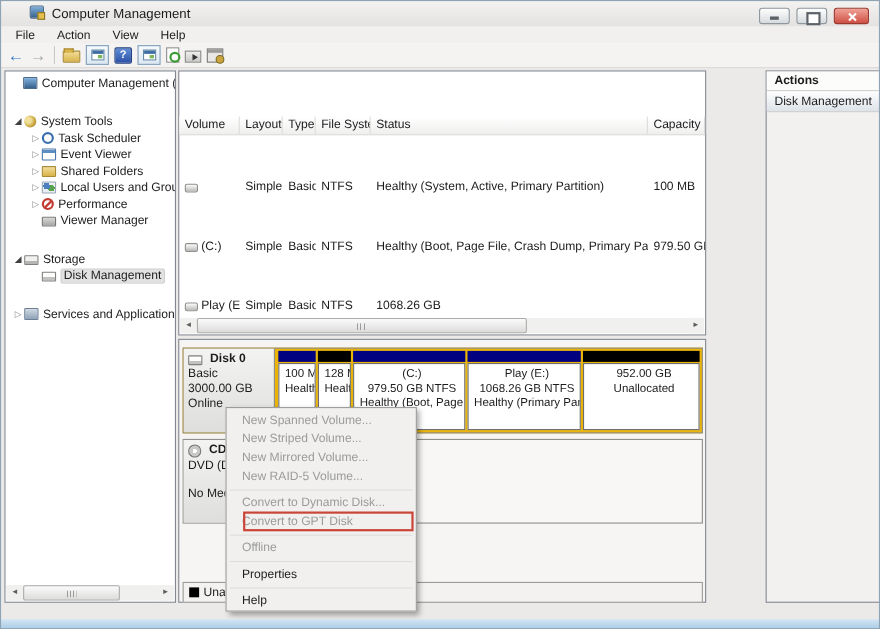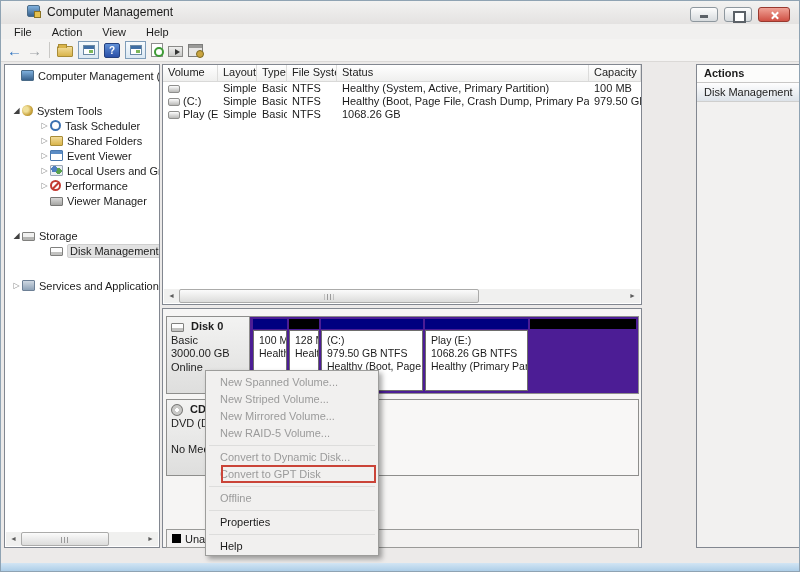--- a/index.html
+++ b/index.html
@@ -58,21 +58,21 @@
   .tb-snap::before { content:""; position:absolute; left:0; right:0; top:0; height:3px; background:#9a9a98; }
   .tb-snap::after { content:""; position:absolute; right:-2px; bottom:-2px; width:6px; height:6px; background:#caa43f; border-radius:50%; border:1px solid #7d6a23; }
 
   
   .pane { position:absolute; background:#fff; border:1px solid #828790; }
 
   
   .tree-pane { left:4px; top:64px; width:156px; bottom:24px; }
   .tree { padding-top:3px; }
   .trow { display:flex; align-items:center; height:15px; font-size:11px; white-space:nowrap; overflow:hidden; }
-  .trow.l0 { padding-left:16px; } .trow.l1 { padding-left:6px;margin-top:20px; } .trow.l2 { padding-left:34px; }
+  .trow.l0 { padding-left:16px; } .trow.l1 { padding-left:6px;margin-top:20px; } .trow.l2 { padding-left:22px; }
   .trow.sel .tlbl { background:#e2e2e2; border:1px solid #cfcfcf; border-radius:2px; padding:0 2px; }
   .exp { width:11px; flex:none; font-size:8px; text-align:center; }
   .exp.expanded::before { content:"◢"; color:#404040; }
   .exp.collapsed::before { content:"▷"; color:#8a8a8a; }
   .tico { width:13px; height:11px; flex:none; margin-right:4px; border-radius:1px; }
   .i-computer { background:linear-gradient(#7fb0dd,#38618c); border:1px solid #4a6b88; }
   .i-systools { background:radial-gradient(circle at 35% 40%, #f0e09a 25%, #caa43f 60%, #8a7325 100%); border-radius:50%; width:11px; height:11px; }
   .i-clock { background:#fdfdfd; border:2px solid #3a70b0; border-radius:50%; width:11px; height:11px; }
   .i-event { background:#fff; border:1px solid #4a79ae; box-shadow: inset 0 3px 0 #5b8cc4; }
   .i-folder { background:linear-gradient(#f2dc9a,#d9b44a); border:1px solid #a98c36; position:relative; height:10px; margin-top:1px; }
@@ -91,38 +91,38 @@
   
   .hscroll { position:absolute; left:1px; right:1px; bottom:1px; height:14px; background:#f0f0ef; display:block; }
   .hs-arrow { position:absolute; top:0; width:15px; height:14px; font-size:7px; color:#5c5c5c; text-align:center; line-height:14px; background:#f0f0ef; }
   .hs-left { left:0; } .hs-right { right:0; }
   .hs-thumb { position:absolute; top:0; height:14px; background:linear-gradient(#fbfbfb,#dcdcdb); border:1px solid #ababaa; border-radius:2px; }
   .hs-thumb::after { content:""; position:absolute; left:50%; top:4px; transform:translateX(-50%); width:9px; height:6px;
     background:repeating-linear-gradient(90deg, #9a9a9a 0 1px, transparent 1px 3px); }
 
   
   .vol-pane { left:162px; top:64px; width:480px; height:241px; }
-  .vgrid { display:grid; grid-template-columns:55px 39px 30px 50px 252px 1fr; }
+  .vgrid { display:grid; grid-template-columns:55px 39px 30px 50px 252px 1fr;margin-top:41px; }
   .vhead { height:17px; background:linear-gradient(#ffffff,#efefee); border-bottom:1px solid #d9d9d8; }
   .vhead > div { font-size:11px; padding:1px 0 0 5px; border-right:1px solid #dcdcdb; white-space:nowrap; overflow:hidden; }
   .vrow { height:13px; }
   .vrow > div { font-size:11px; line-height:13px; padding-left:5px; white-space:nowrap; overflow:hidden; }
   .vcell-vol { display:flex; align-items:center; gap:3px; }
   .i-vol { width:12px; height:8px; flex:none; background:linear-gradient(#fdfdfd,#b9b9b7); border:1px solid #8f8f8d; border-radius:2px; }
 
   
   .disk-pane { left:162px; top:308px; width:480px; bottom:24px; background:#f6f5f4; }
-  .disk-row { position:absolute; left:3px; width:473px; border:1px solid #8e8e8c; background:#4c1d95; }
+  .disk-row { position:absolute; left:3px; width:473px; border:1px solid #8e8e8c; background:#eab308; }
   .d0 { top:7px; height:78px; }
   .cdrow { top:90px; height:77px; background:#f8f7f6; }
   .dlabel { position:absolute; left:0; top:0; bottom:0; width:83px;
     background:linear-gradient(#f3f3f2,#dededd); border-right:1px solid #8e8e8c; padding:3px 0 0 4px;
     font-size:11px; line-height:13.5px; white-space:nowrap; overflow:hidden; }
   .dlabel .dname { font-weight:bold; display:flex; align-items:center; gap:3px; }
-  .parts { position:absolute; left:84px; top:0; right:0; bottom:0; display:flex; gap:2px; padding:2px; }
+  .parts { position:absolute; left:84px; top:0; right:0; bottom:0; display:flex; gap:2px; padding:2px;text-align:center; }
   .part { display:flex; flex-direction:column; }
   .pbar { height:10px; margin-bottom:1px; }
   .pbox { flex:1; border:1px solid #6e6e6c; background:#fff; padding:3px 0 0 5px;
     font-size:10.5px; line-height:13px; white-space:nowrap; overflow:hidden; }
   .nomedia { margin-top:13px; }
   .legend-strip { position:absolute; left:3px; top:220px; width:473px; height:19px;
     border:1px solid #9a9a98; background:#f3f2f1; display:flex; align-items:center; padding-left:5px; gap:4px;
     font-size:11px; }
   .legend-sq { width:9px; height:9px; background:#000; flex:none; }
 
@@ -191,27 +191,27 @@
       <span class="tico i-systools"></span>
       <span class="tlbl">System Tools</span>
     </div>
     <div class="trow l2">
       <span class="exp collapsed"></span>
       <span class="tico i-clock"></span>
       <span class="tlbl">Task Scheduler</span>
     </div>
     <div class="trow l2">
       <span class="exp collapsed"></span>
+      <span class="tico i-event"></span>
+      <span class="tlbl">Event Viewer</span>
+    </div>
+    <div class="trow l2">
+      <span class="exp collapsed"></span>
       <span class="tico i-folder"></span>
       <span class="tlbl">Shared Folders</span>
-    </div>
-    <div class="trow l2">
-      <span class="exp collapsed"></span>
-      <span class="tico i-event"></span>
-      <span class="tlbl">Event Viewer</span>
     </div>
     <div class="trow l2">
       <span class="exp collapsed"></span>
       <span class="tico i-users"></span>
       <span class="tlbl">Local Users and Groups</span>
     </div>
     <div class="trow l2">
       <span class="exp collapsed"></span>
       <span class="tico i-perf"></span>
       <span class="tlbl">Performance</span>
@@ -330,20 +330,25 @@
       <div class="part" style="width:103px">
         <div class="pbar" style="background: rgb(0, 0, 128);"></div>
         <div class="pbox">
           <div>Play  (E:)</div>
           <div>1068.26 GB NTFS</div>
           <div>Healthy (Primary Parti</div>
         </div>
       </div>
       <div class="part" style="flex:1">
         <div class="pbar" style="background: rgb(0, 0, 0);"></div>
+        <div class="pbox">
+          <div></div>
+          <div>952.00 GB</div>
+          <div>Unallocated</div>
+        </div>
       </div>
     </div>
   </div>
 
   <div class="disk-row cdrow">
     <div class="dlabel">
       <div class="dname">
           <span class="tico i-cd"></span>
           <span>CD-ROM 0</span>
         </div>

